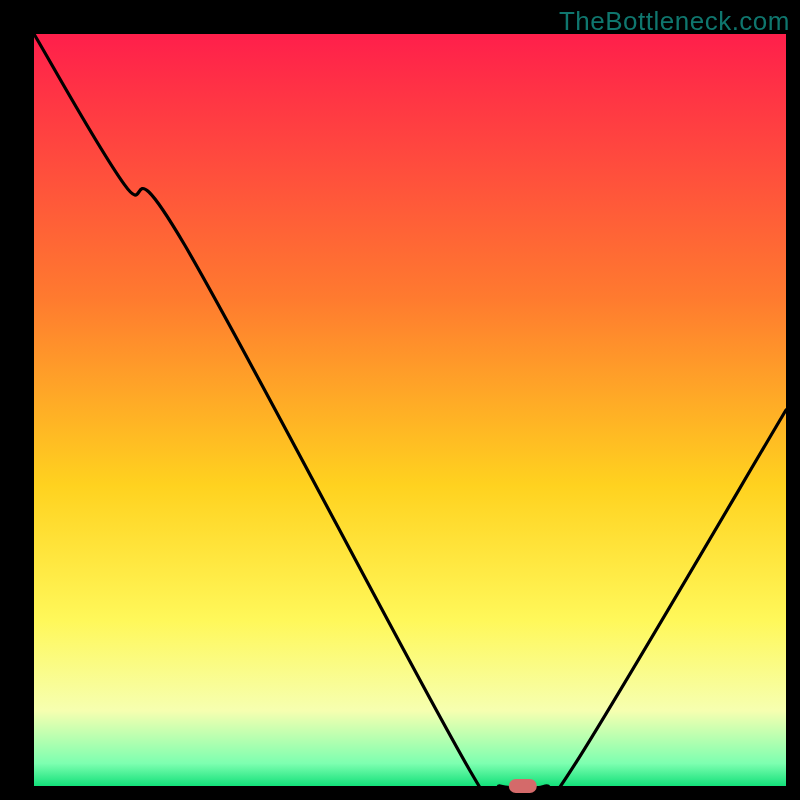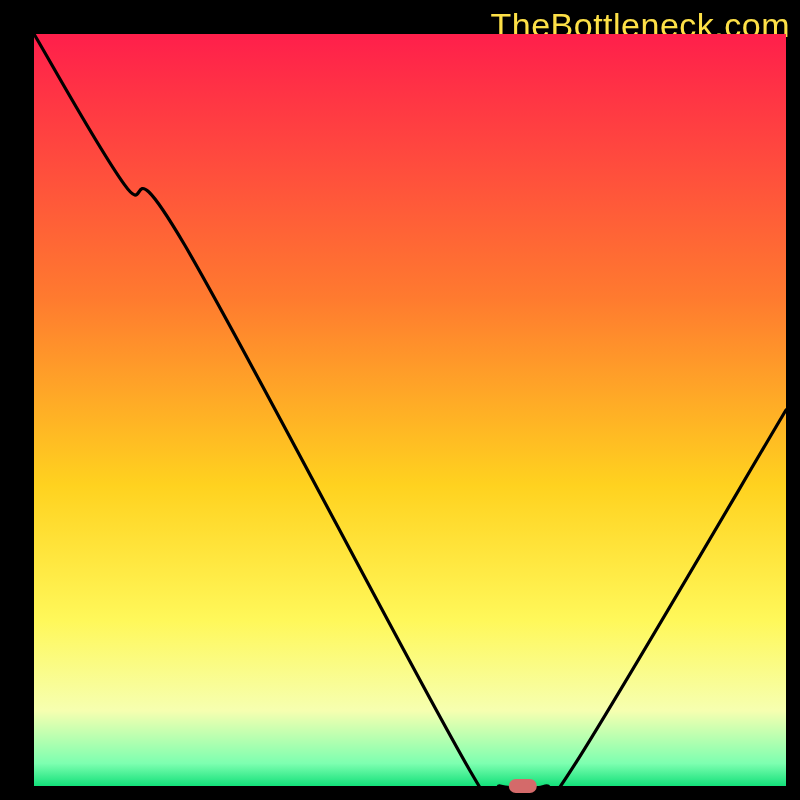--- a/index.html
+++ b/index.html
@@ -13,22 +13,22 @@
   }
   .stage {
     position: relative;
     width: 800px;
     height: 800px;
   }
   .watermark {
     position: absolute;
     top: 6px;
     right: 10px;
-    color: #fde047;
-    font-size: 34px;
+    color: #0f766e;
+    font-size: 26px;
     font-weight: 500;
     letter-spacing: 0.5px;
     user-select: none;
   }
   svg {
     position: absolute;
     left: 0;
     top: 0;
   }
 </style>

